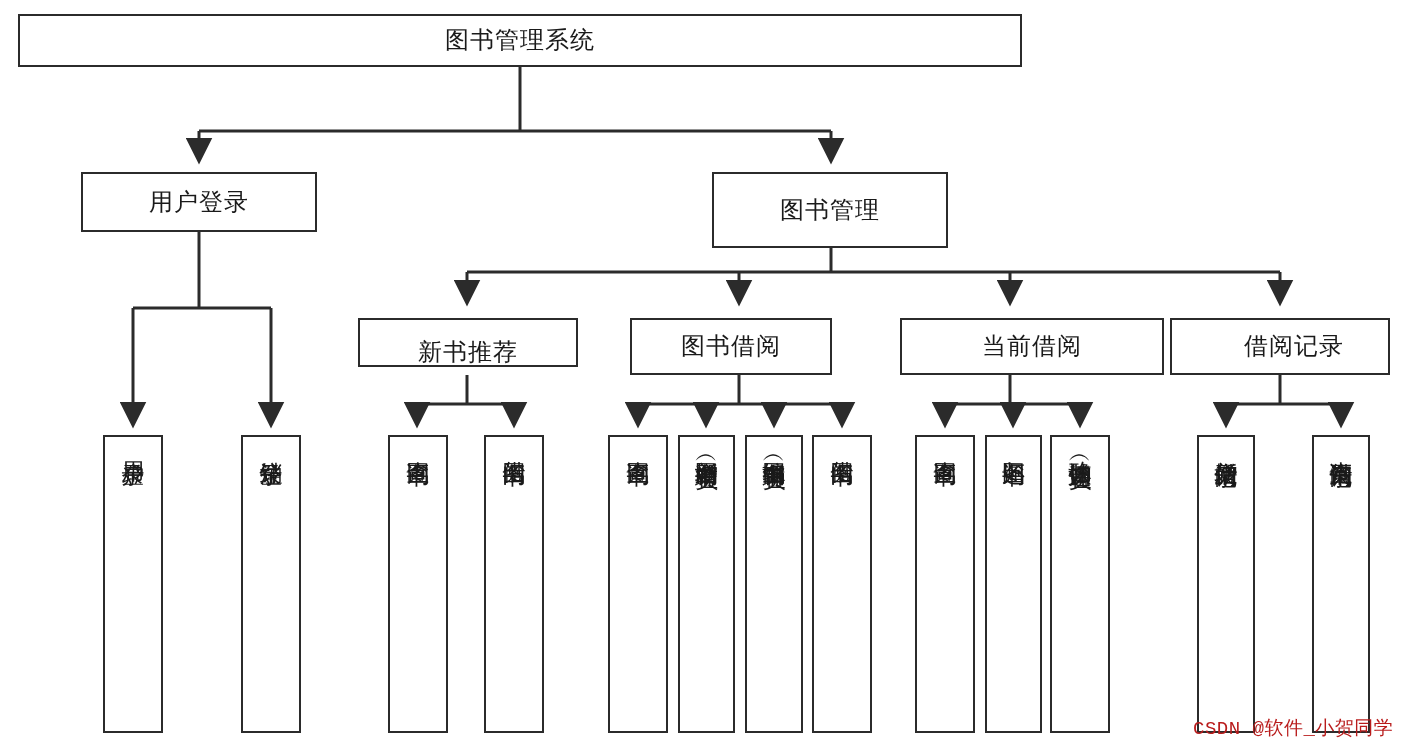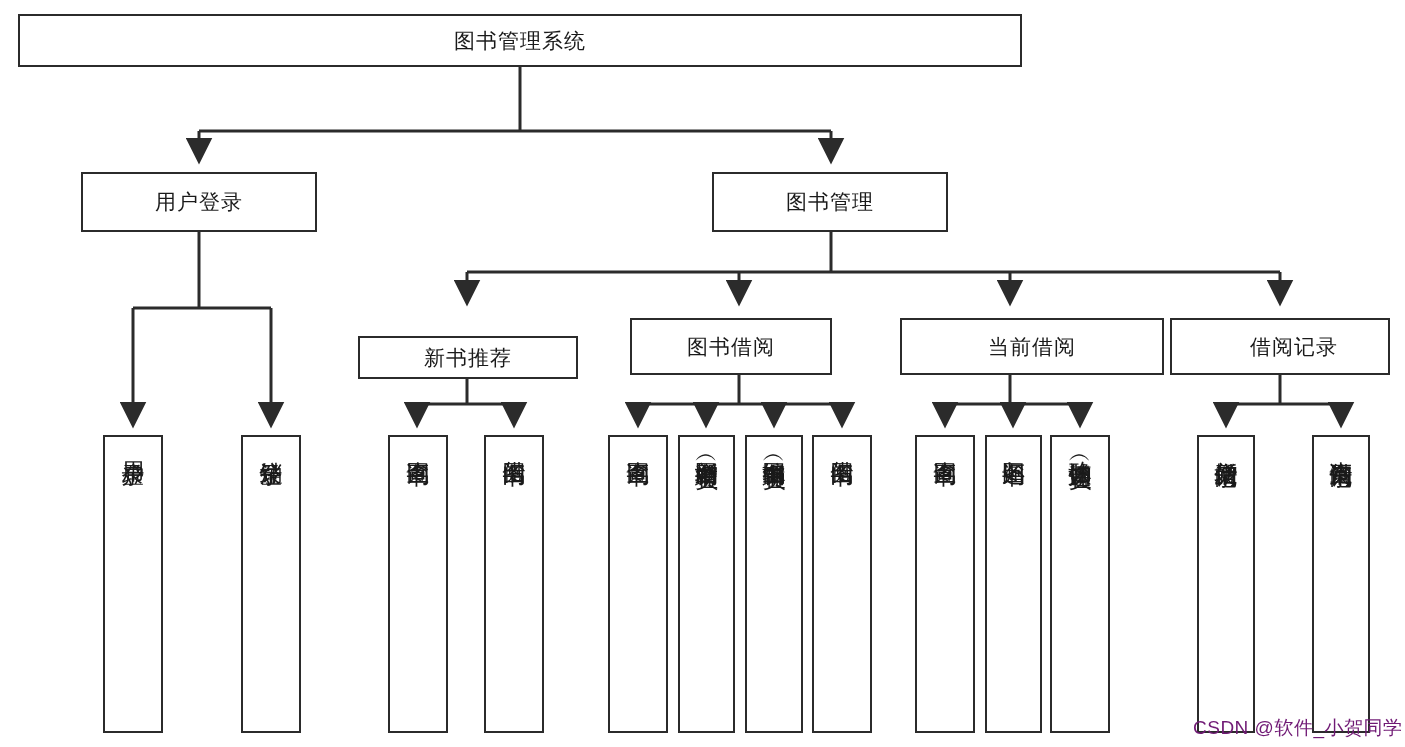--- a/index.html
+++ b/index.html
@@ -29,21 +29,21 @@
     position: absolute;
     box-sizing: border-box;
     background: #ffffff;
     border: 2px solid #2b2b2b;
     display: flex;
     align-items: center;
     justify-content: center;
     color: #1a1a1a;
   }
   .node.horiz {
-    font-size: 21px;
+    font-size: 24px;
     letter-spacing: 1px;
     line-height: 1.1;
   }
   .node.vert {
     font-size: 23px;
     line-height: 1.18;
     letter-spacing: 1px;
     writing-mode: vertical-rl;
     text-orientation: upright;
     white-space: normal;
@@ -54,23 +54,24 @@
   .node.vert > .vlabel {
     writing-mode: vertical-rl;
     text-orientation: upright;
     display: block;
     margin: 0 auto;
     max-height: 100%;
   }
   .watermark {
     position: absolute;
     font-size: 19px;
-    color: #701a75;
+    color: #b91c1c;
     letter-spacing: 0.5px;
     white-space: nowrap;
+    font-family: Liberation Mono, monospace;
   }
 </style>
 </head>
 <body>
 
 <div id="canvas">
 
   <svg id="wires" viewBox="0 0 1405 747" width="1405" height="747">
     <defs>
       <marker id="arrow" viewBox="0 0 12 12" refX="10" refY="6" markerWidth="9" markerHeight="9" orient="auto-start-reverse">
@@ -121,25 +122,25 @@
     </g>
   </svg>
 
   <div class="node horiz" style="left:18px; top:14px; width:1004px; height:53px;">
     <span>图书管理系统</span>
   </div>
 
   <div class="node horiz" style="left:81px; top:172px; width:236px; height:60px;">
     <span>用户登录</span>
   </div>
-  <div class="node horiz" style="left:712px; top:172px; width:236px; height:60px;">
+  <div class="node horiz" style="left:712px; top:172px; width:236px; height:76px;">
     <span>图书管理</span>
   </div>
 
-  <div class="node horiz" style="left:358px; top:336px; width:220px; height:43px;">
+  <div class="node horiz" style="left:358px; top:318px; width:220px; height:49px;align-items:flex-end;">
     <span>新书推荐</span>
   </div>
   <div class="node horiz" style="left:630px; top:318px; width:202px; height:57px;">
     <span>图书借阅</span>
   </div>
   <div class="node horiz" style="left:900px; top:318px; width:264px; height:57px;">
     <span>当前借阅</span>
   </div>
   <div class="node horiz" style="left:1170px; top:318px; width:220px; height:57px;padding-left:28px;">
     <span>借阅记录</span>

